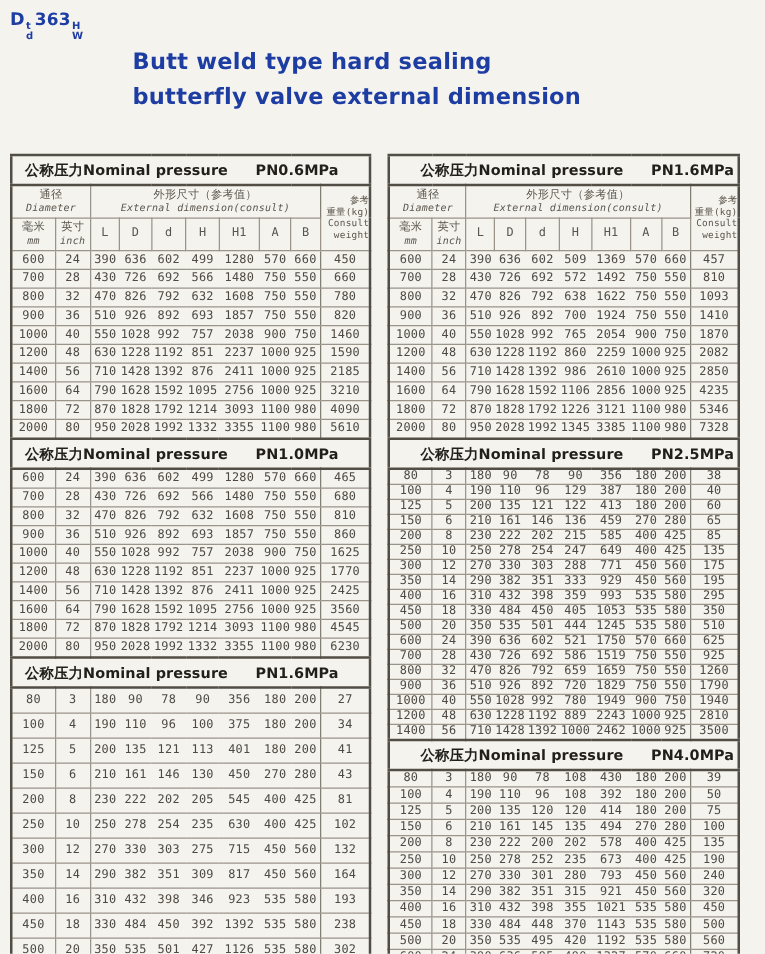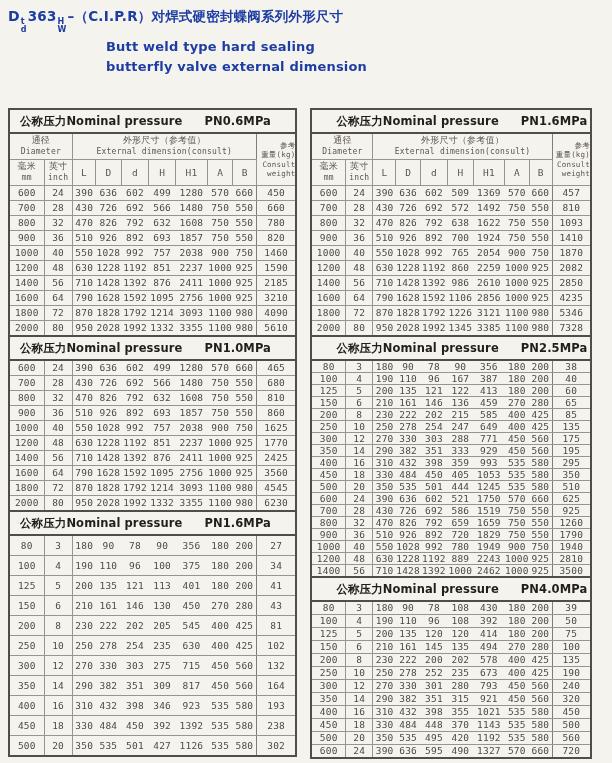--- a/index.html
+++ b/index.html
@@ -9,21 +9,21 @@
     font-family:"DejaVu Sans","Liberation Sans",sans-serif;
     position:relative;
   }
   
   .doc-header{font-weight:bold;}
   .model-line{font-size:13.5px;padding:8px 0 0 8px;letter-spacing:0.2px;}
   .m-base{font-size:14px;}
   .stack{display:inline-flex;flex-direction:column;font-size:8px;line-height:1.05;
          vertical-align:-3px;text-align:left;margin:0 1px;font-weight:bold;}
   .subtitle-block{margin-left:106px;margin-top:2px;}
-  .subtitle{font-size:13px;line-height:1.55;letter-spacing:0.2px;}
+  .subtitle{font-size:18px;line-height:1.55;letter-spacing:0.2px;}
   
   .tables{display:flex;gap:13px;padding:0 20px 0 8px;margin-top:31px;align-items:flex-start;}
   .tbl-left{width:297px;}
   .tbl-right{width:289px;}
   table{border-collapse:collapse;table-layout:fixed;width:100%;
         border:2px solid #524d45;background:transparent;}
   col.w-mm{width:12.2%} col.w-inch{width:9.8%} col.w-l{width:8.2%} col.w-d{width:8.8%}
   col.w-dd{width:9.7%} col.w-h{width:9.2%} col.w-h1{width:11.2%} col.w-a{width:8.8%}
   col.w-b{width:8.2%} col.w-wt{width:13.9%}
   td{font-family:"DejaVu Sans Mono","Liberation Mono",monospace;
@@ -39,41 +39,41 @@
     font-family:"DejaVu Sans","Liberation Sans",sans-serif;
     font-weight:bold;color:#221f1a;font-size:11.5px;letter-spacing:0.1px;
   }
   .tbl-right .title-row td{padding-left:24px;}
   .title-row .t2{margin-left:22px;}
   
   .hd{color:#5b564d;font-family:"DejaVu Sans Mono","Liberation Mono",monospace;}
   .hd-row1 td{height:25px;}
   .hd-row2 td{height:25px;}
   .hd .zh{font-size:9px;line-height:1.2;font-family:Liberation Mono, monospace;}
-  .hd .en{font-size:8px;line-height:1.2;}
+  .hd .en{font-size:8px;line-height:1.2;font-style:italic;}
   .dimh{border-right:1px solid #9a948a;font-size:9.5px;}
   .wt-hd div{font-size:7.5px;line-height:1.25;text-align:right;}
   
   .rh-a td{height:14px;}
   .rh-b td{height:19px;}
   .rh-c td{height:11px;}
   .rh-d td{height:12px;}
 </style>
 </head>
 <body>
 
 <div class="doc-header" style="color: rgb(29, 61, 163);">
   <div class="model-line">
     <span class="m-base">D</span><span class="stack">
         <span>t</span>
         <span>d</span>
       </span><span>363</span><span class="stack">
         <span>H</span>
         <span>W</span>
-      </span><span>–（C.I.P.R）对焊式硬密封蝶阀系列外形尺寸</span>
+      </span>
   </div>
   <div class="subtitle-block">
     <div class="subtitle">Butt weld type hard sealing</div>
     <div class="subtitle">butterfly valve external dimension</div>
   </div>
 </div>
 
 <div class="tables">
   <div class="tbl-left">
     <table>
@@ -692,21 +692,21 @@
             <td class="">180</td>
             <td class="c-b">200</td>
             <td class="c-wt">38</td>
           </tr>
           <tr class="data-row rh-c">
             <td class="c-mm">100</td>
             <td class="c-inch">4</td>
             <td class="">190</td>
             <td class="">110</td>
             <td class="">96</td>
-            <td class="">167</td>
+            <td class="">129</td>
             <td class="">387</td>
             <td class="">180</td>
             <td class="c-b">200</td>
             <td class="c-wt">40</td>
           </tr>
           <tr class="data-row rh-c">
             <td class="c-mm">125</td>
             <td class="c-inch">5</td>
             <td class="">200</td>
             <td class="">135</td>

